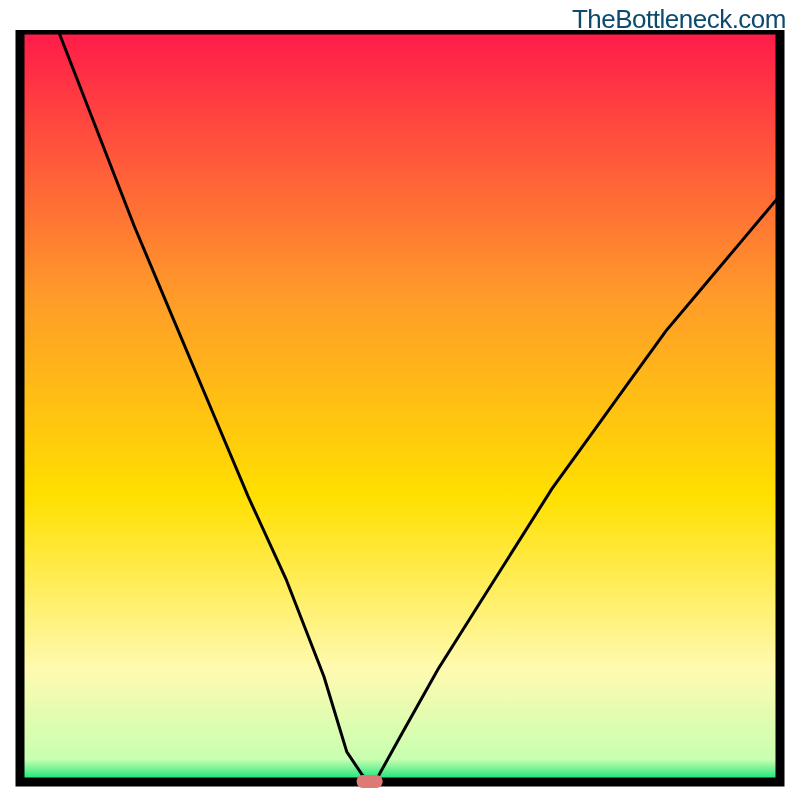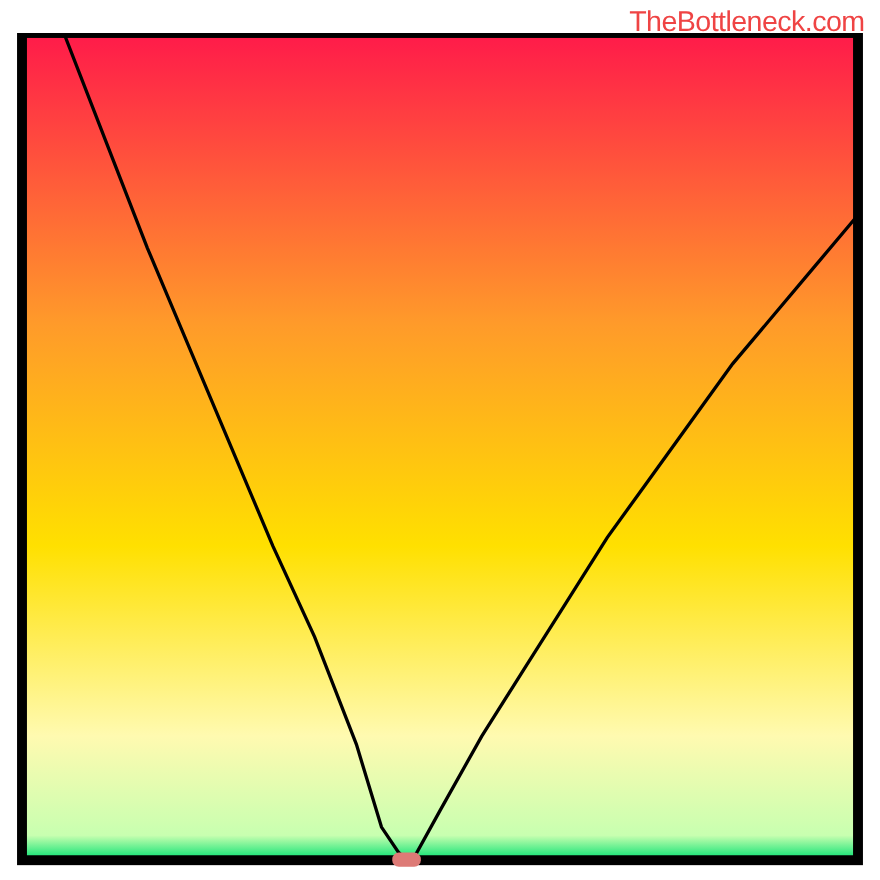--- a/index.html
+++ b/index.html
@@ -14,21 +14,21 @@
     position: relative;
     width: 800px;
     height: 800px;
   }
   .watermark {
     position: absolute;
     top: 4px;
     right: 14px;
     font-family: Arial, Helvetica, sans-serif;
     font-size: 26px;
-    color: #ef4444;
+    color: #0c4a6e;
     letter-spacing: -0.5px;
     z-index: 10;
   }
   svg.chart {
     position: absolute;
     top: 30px;
     left: 12px;
     display: block;
   }
 </style>

